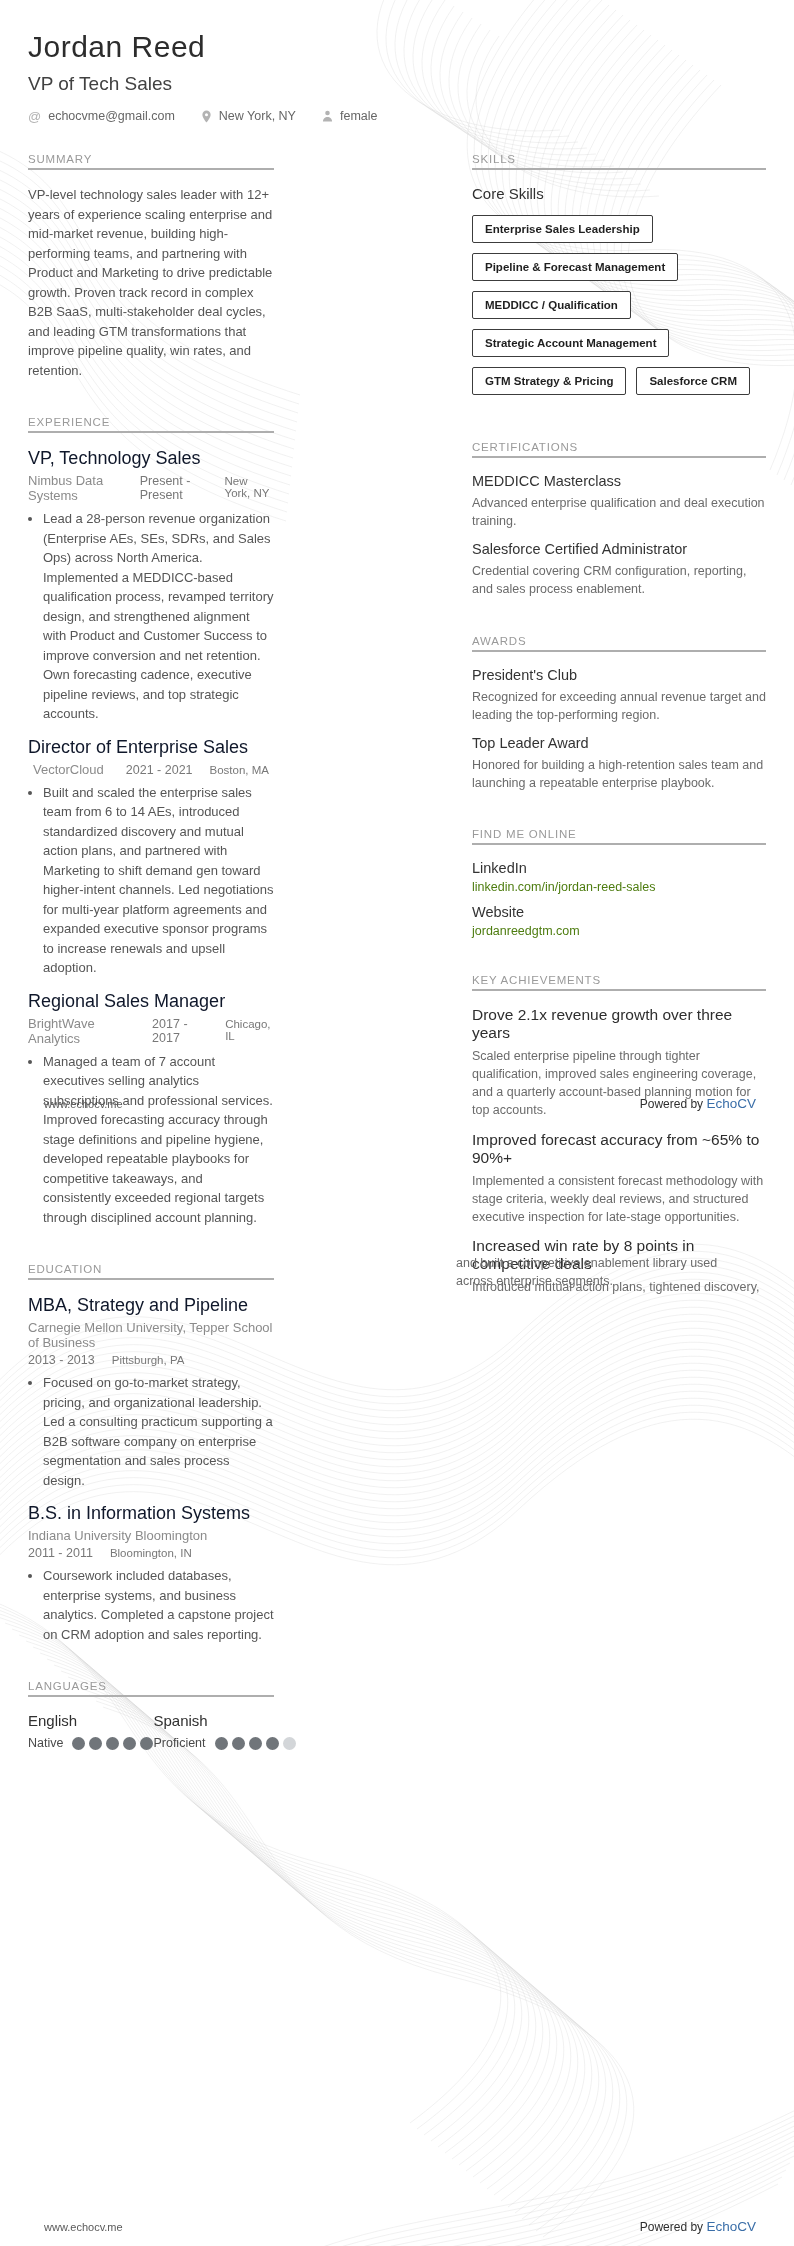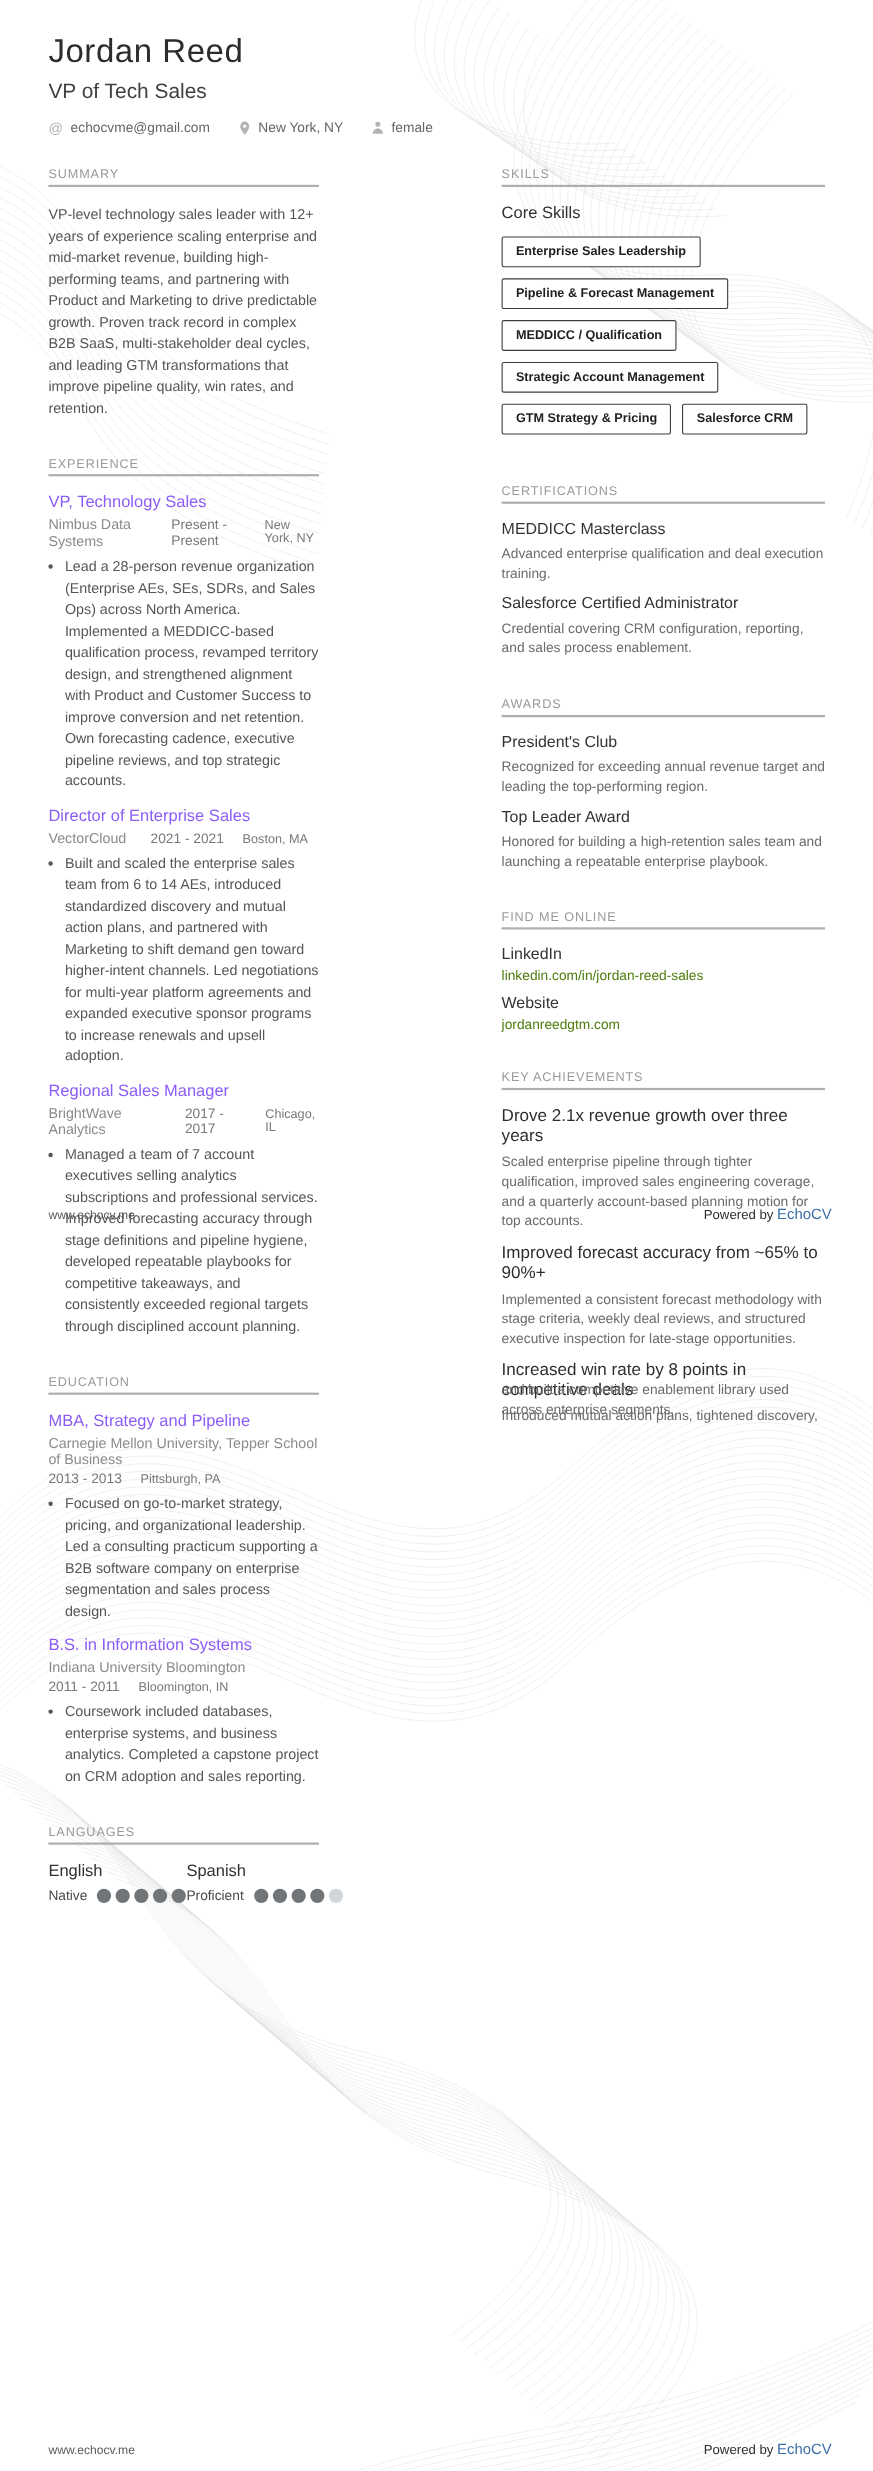--- a/index.html
+++ b/index.html
@@ -5,38 +5,38 @@
   html,body{margin:0;padding:0;background:#fff;}
   body{width:794px;font-family:"Liberation Sans","DejaVu Sans",sans-serif;color:#333;}
   .sheet{position:relative;width:794px;height:2246px;background:#fff;overflow:hidden;}
   .waves{position:absolute;left:0;pointer-events:none;}
   #waves-p1{top:0;}
   #waves-p2{top:1123px;}
   .waves path{fill:none;stroke:#c7c7c7;stroke-width:.6;opacity:.42;}
   .page{position:absolute;left:0;width:794px;height:1123px;}
   .page1{top:0;}
   .page2{top:1123px;}
-  .content{position:relative;padding:30px 44px 0;}
+  .content{position:relative;padding:30px 28px 0;}
   .name{font-size:30px;font-weight:500;letter-spacing:.5px;color:#2c2c2c;margin:0;}
   .job-title{font-size:19px;color:#414141;margin-top:9px;}
   .contact-row{display:flex;align-items:center;gap:26px;margin-top:14px;font-size:12.5px;color:#666;}
   .contact-item{display:flex;align-items:center;gap:7px;}
   .cicon{color:#b3b3b3;font-size:13px;line-height:1;}
   .cicon svg{display:block;fill:#b3b3b3;}
   .columns{display:flex;justify-content:space-between;}
   .col-left{width:246px;}
   .col-right{width:294px;}
   section{margin-top:36px;}
   .col-left > section:first-child,.col-right > section:first-child{margin-top:30px;}
   .sec-h{font-size:11.5px;font-weight:400;color:#9a9a9a;letter-spacing:.8px;margin:0 0 3px;}
   .sec-rule{border-top:2px solid #aeaeae;margin-bottom:15px;}
   .summary-text{font-size:13px;line-height:1.5;color:#555;margin:0;}
   .job,.edu{margin-bottom:13px;}
-  .job h3,.edu h3{font-size:15px;font-weight:500;color:#8b5cf6;margin:0 0 4px;}
-  .job-meta{display:flex;align-items:baseline;font-size:13px;color:#8b8b8b;}
+  .job h3,.edu h3{font-size:18px;font-weight:500;color:#0f172a;margin:0 0 4px;}
+  .job-meta{display:flex;align-items:baseline;font-size:13px;color:#8b8b8b;justify-content:center;}
   .company{margin-right:22px;}
   .dates{font-size:12.5px;color:#787878;margin-right:17px;}
   .loc{font-size:11.5px;color:#787878;}
   .bullets{margin:6px 0 0;padding-left:15px;color:#565656;}
   .bullets li{font-size:13px;line-height:1.5;}
   .school{font-size:13px;color:#8b8b8b;margin:0 0 3px;}
   .edu-meta{display:flex;align-items:baseline;font-size:12.5px;color:#787878;}
   .langs{display:flex;}
   .lang:first-child{width:190px;}
   .lang-name{font-size:15px;color:#303030;margin-bottom:7px;}

